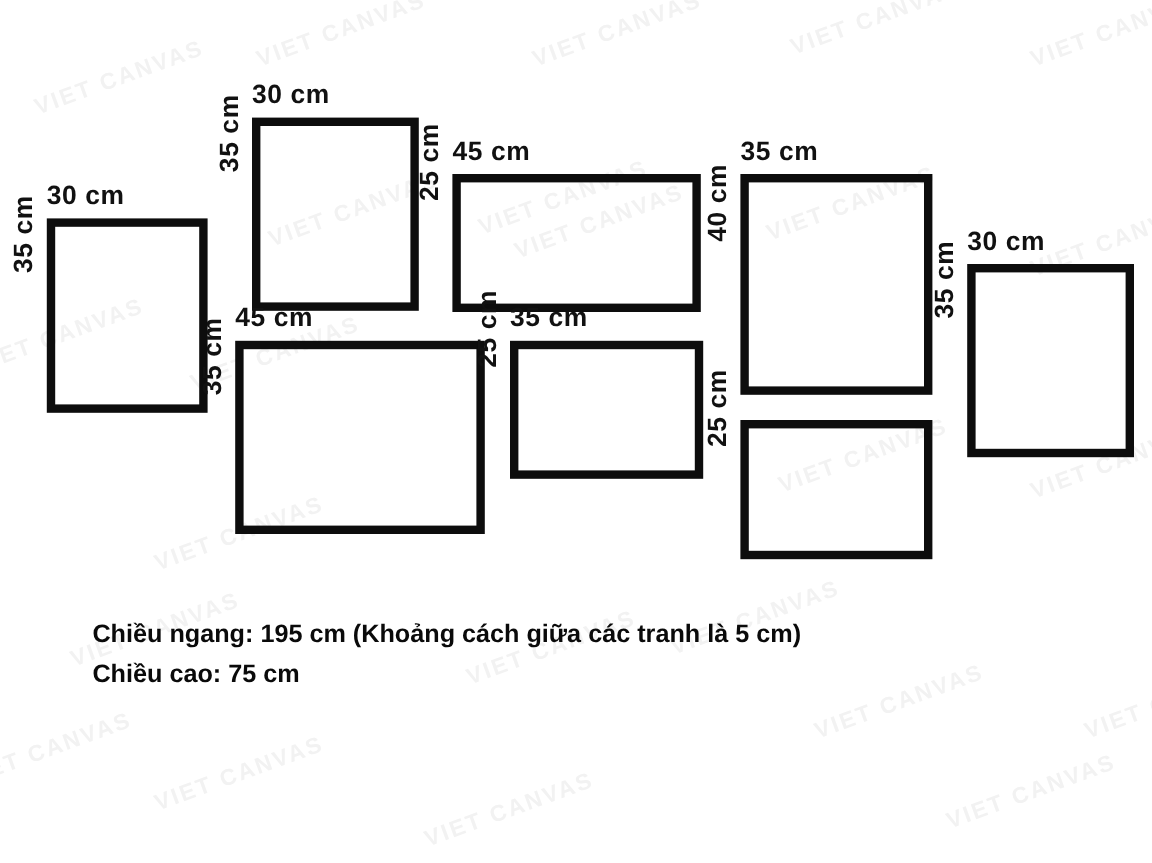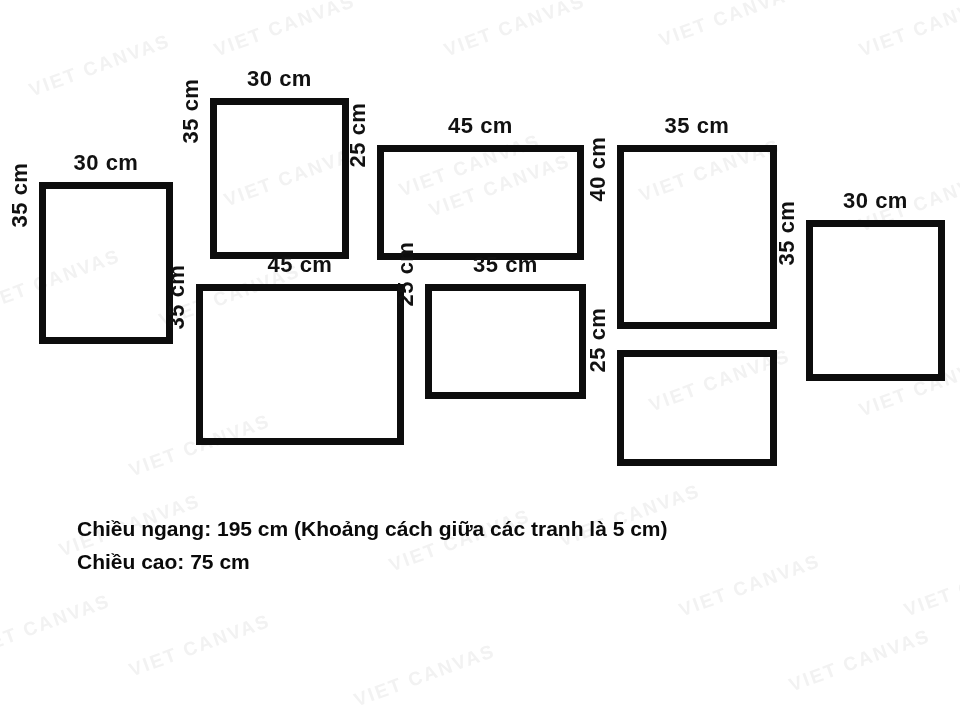--- a/index.html
+++ b/index.html
@@ -50,21 +50,21 @@
     position:absolute;
     color:#111111;
     font-family:"Liberation Sans", sans-serif;
     font-weight:700;
     font-size:22px;
     letter-spacing:0.5px;
     white-space:nowrap;
     line-height:1;
   }
   .lbl-top {
-    text-align:center;
+    text-align:left;
   }
   .lbl-left {
     transform:rotate(-90deg);
     transform-origin:left bottom;
   }
   
   #caption {
     position:absolute;
     left:77px;
     top:512px;

